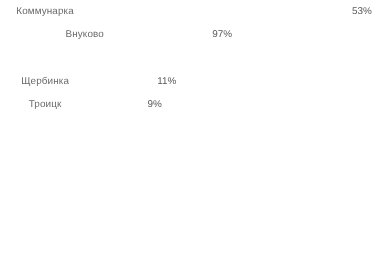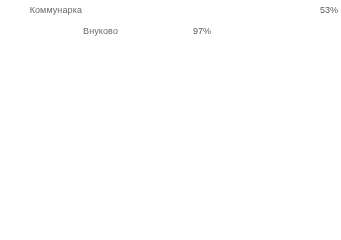--- a/index.html
+++ b/index.html
@@ -24,21 +24,21 @@
     left: 0;
     width: 341px;
     height: 15px;
     display: flex;
     align-items: center;
   }
   .cat-label {
     position: absolute;
     left: 0;
     width: 82px;
-    text-align: right;
+    text-align: center;
     font-size: 9px;
     line-height: 15px;
     color: #6b6b6b;
     white-space: nowrap;
     letter-spacing: 0.1px;
   }
   .bar-track {
     position: absolute;
     left: 86px;
     top: 0;
@@ -76,15 +76,29 @@
 
   <div class="row" style="top:24px;margin-left:36px;">
     <span class="cat-label">Внуково</span>
     <span class="bar-track">
       <span class="bar" style="width:61px;"></span>
     </span>
     <span class="val-label" style="left:157px;">97%</span>
   </div>
 
 
+  <div class="row" style="top:66px;">
+    <span class="cat-label">Щербинка</span>
+    <span class="bar-track">
+      <span class="bar" style="width:48px;"></span>
+    </span>
+    <span class="val-label" style="left:143px;">11%</span>
+  </div>
 
+  <div class="row" style="top:87px;">
+    <span class="cat-label">Троицк</span>
+    <span class="bar-track">
+      <span class="bar" style="width:39px;"></span>
+    </span>
+    <span class="val-label" style="left:134px;">9%</span>
+  </div>
 
 </div>
 
 </body></html>

